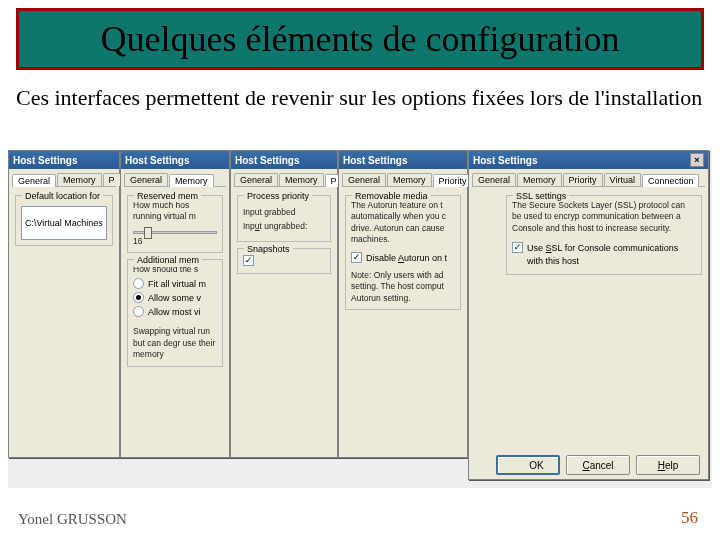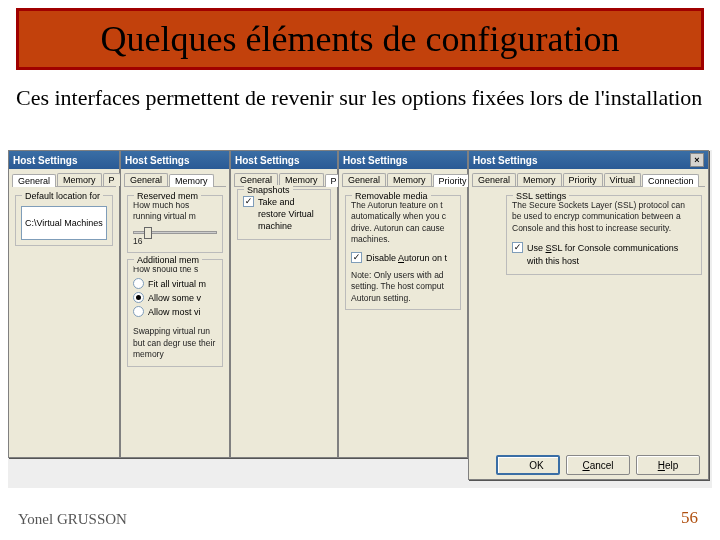--- a/index.html
+++ b/index.html
@@ -1,21 +1,21 @@
 <!DOCTYPE html>
 <html><head>
 <meta charset="utf-8">
 <style>
   * { box-sizing: border-box; margin: 0; padding: 0; }
   html, body { width: 720px; height: 540px; font-family: "Times New Roman", serif; background: #fff; overflow: hidden; }
   .slide { width: 720px; height: 540px; position: relative; background: #fff; }
 
   .title-box {
     position: absolute; left: 16px; top: 8px; width: 688px; height: 62px;
-    background: #c2410c; border: 3px solid #a00000;
+    background: #0f766e; border: 3px solid #a00000;
     display: flex; align-items: center; justify-content: center;
   }
   .title-box h1 { font-size: 36px; font-weight: 400; color: #000; }
 
   .subtitle {
     position: absolute; left: 16px; top: 84px; width: 688px;
     font-size: 22px; color: #000; line-height: 1.25;
   }
 
   .screens {
@@ -161,27 +161,32 @@
     <div class="win" style="left:222px; width:108px;">
       <div class="tbar">
         <span>Host Settings</span>
       </div>
       <div class="tabs">
         <div class="tab">General</div>
         <div class="tab">Memory</div>
         <div class="tab active">P</div>
       </div>
       <div class="body">
+        <div class="group" style="margin-top:6px;">
+          <span class="legend">Process priority</span>
+          <div style="height:4px;"></div>
+          <div class="small" style="margin:3px 0;">Input <u class="hot">g</u>rabbed</div>
+          <div class="small" style="margin:3px 0;">Inp<u class="hot">u</u>t ungrabbed:</div>
+        </div>
         <div class="group">
           <span class="legend">Snapshots</span>
           <div class="checkbox-row">
             <span class="chk">
                 <span class="mark">✓</span>
               </span>
-            <span>Take and restore Virtual machine</span>
           </div>
         </div>
       </div>
     </div>
 
     <div class="win" style="left:330px; width:130px;">
       <div class="tbar">
         <span>Host Settings</span>
       </div>
       <div class="tabs">

